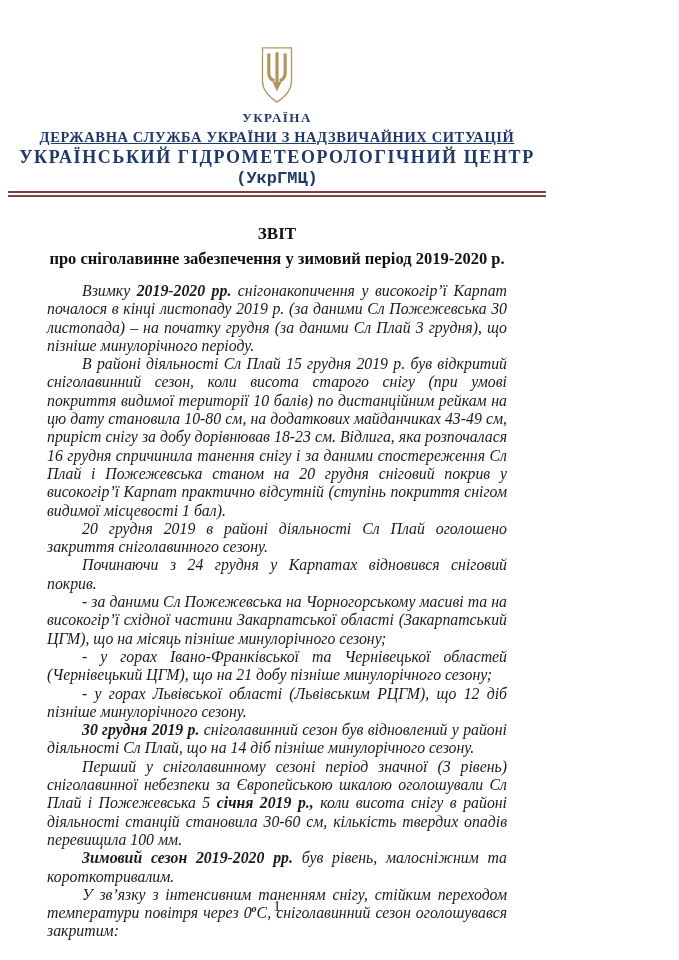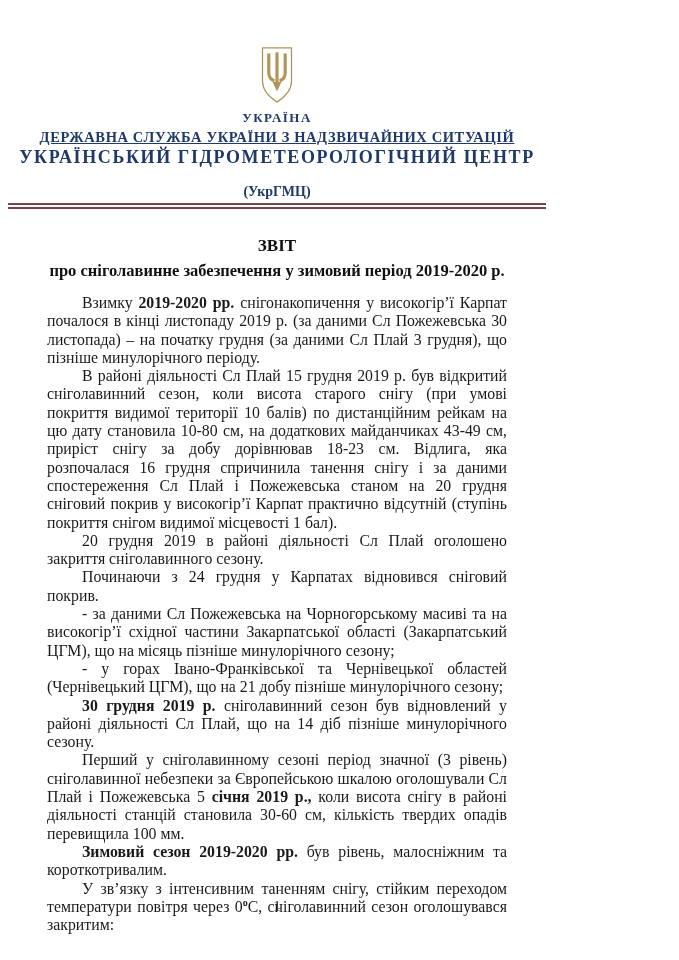--- a/index.html
+++ b/index.html
@@ -35,22 +35,23 @@
     text-decoration: underline;
   }
   .hdr-org {
     font-weight: bold;
     font-size: 18px;
     letter-spacing: 1.6px;
     margin-top: 1px;
   }
   .hdr-org-short {
     font-weight: bold;
-    font-size: 14px;
-    margin-top: 16px;
+    font-size: 17px;
+    margin-top: 1px;
+    font-family: Liberation Mono, monospace;
   }
   .hdr-address {
     font-size: 12px;
     margin-top: 7px;
     letter-spacing: 0.1px;
   }
   .hdr-address a {
     color: #1f3969;
     text-decoration: underline;
   }
@@ -78,20 +79,21 @@
   
   .doc-body {
     margin: 13px 47px 0 47px;
     font-size: 15.8px;
     line-height: 18.3px;
     text-align: justify;
   }
   .doc-body p {
     text-indent: 35px;
     margin: 0;
+    font-style: italic;
   }
   .doc-body b { font-weight: bold; }
   .doc-body sup { font-size: 10px; vertical-align: super; line-height: 0; }
   
   .page-number {
     position: absolute;
     top: 898px;
     left: 0;
     width: 100%;
     text-align: center;
@@ -126,20 +128,21 @@
   <div class="report-title">ЗВІТ</div>
   <div class="report-subtitle">про сніголавинне забезпечення у зимовий період 2019-2020 р.</div>
 
   <div class="doc-body">
       <p><span>Взимку </span><b>2019-2020 рр.</b><span> снігонакопичення у високогір’ї Карпат почалося в кінці листопаду 2019 р. (за даними Сл Пожежевська 30 листопада) – на початку грудня (за даними Сл Плай 3 грудня), що пізніше минулорічного періоду.</span></p>
       <p><span>В районі діяльності Сл Плай 15 грудня 2019 р. був відкритий сніголавинний сезон, коли висота старого снігу (при умові покриття видимої території 10 балів) по дистанційним рейкам на цю дату становила 10-80 см, на додаткових майданчиках 43-49 см, приріст снігу за добу дорівнював 18-23 см. Відлига, яка розпочалася 16 грудня спричинила танення снігу і за даними спостереження Сл Плай і Пожежевська станом на 20 грудня сніговий покрив у високогір’ї Карпат практично відсутній (ступінь покриття снігом видимої місцевості 1 бал).</span></p>
       <p><span>20 грудня 2019 в районі діяльності Сл Плай оголошено закриття сніголавинного сезону.</span></p>
       <p><span>Починаючи з 24 грудня у Карпатах відновився сніговий покрив.</span></p>
       <p><span>- за даними Сл Пожежевська на Чорногорському масиві та на високогір’ї східної частини Закарпатської області (Закарпатський ЦГМ), що на місяць пізніше минулорічного сезону;</span></p>
       <p><span>- у горах Івано-Франківської та Чернівецької областей (Чернівецький ЦГМ), що на 21 добу пізніше минулорічного сезону;</span></p>
+      <p><span>- у горах Львівської області (Львівським РЦГМ), що 12 діб пізніше минулорічного сезону.</span></p>
       <p><b>30 грудня 2019 р.</b><span> сніголавинний сезон був відновлений у районі діяльності Сл Плай, що на 14 діб пізніше минулорічного сезону.</span></p>
       <p><span>Перший у сніголавинному сезоні період значної (3 рівень) сніголавинної небезпеки за Європейською шкалою оголошували Сл Плай і Пожежевська 5 </span><b>січня 2019 р.,</b><span> коли висота снігу в районі діяльності станцій становила 30-60 см, кількість твердих опадів перевищила 100 мм.</span></p>
       <p><b>Зимовий сезон 2019-2020 рр.</b><span> був рівень, малосніжним та короткотривалим.</span></p>
       <p><span>У зв’язку з інтенсивним таненням снігу, стійким переходом температури повітря через 0</span><sup style="font-weight: bold;">о</sup><span>С, сніголавинний сезон оголошувався закритим:</span></p>
     </div>
 
   <div class="page-number">1</div>
 
 </div>
 

